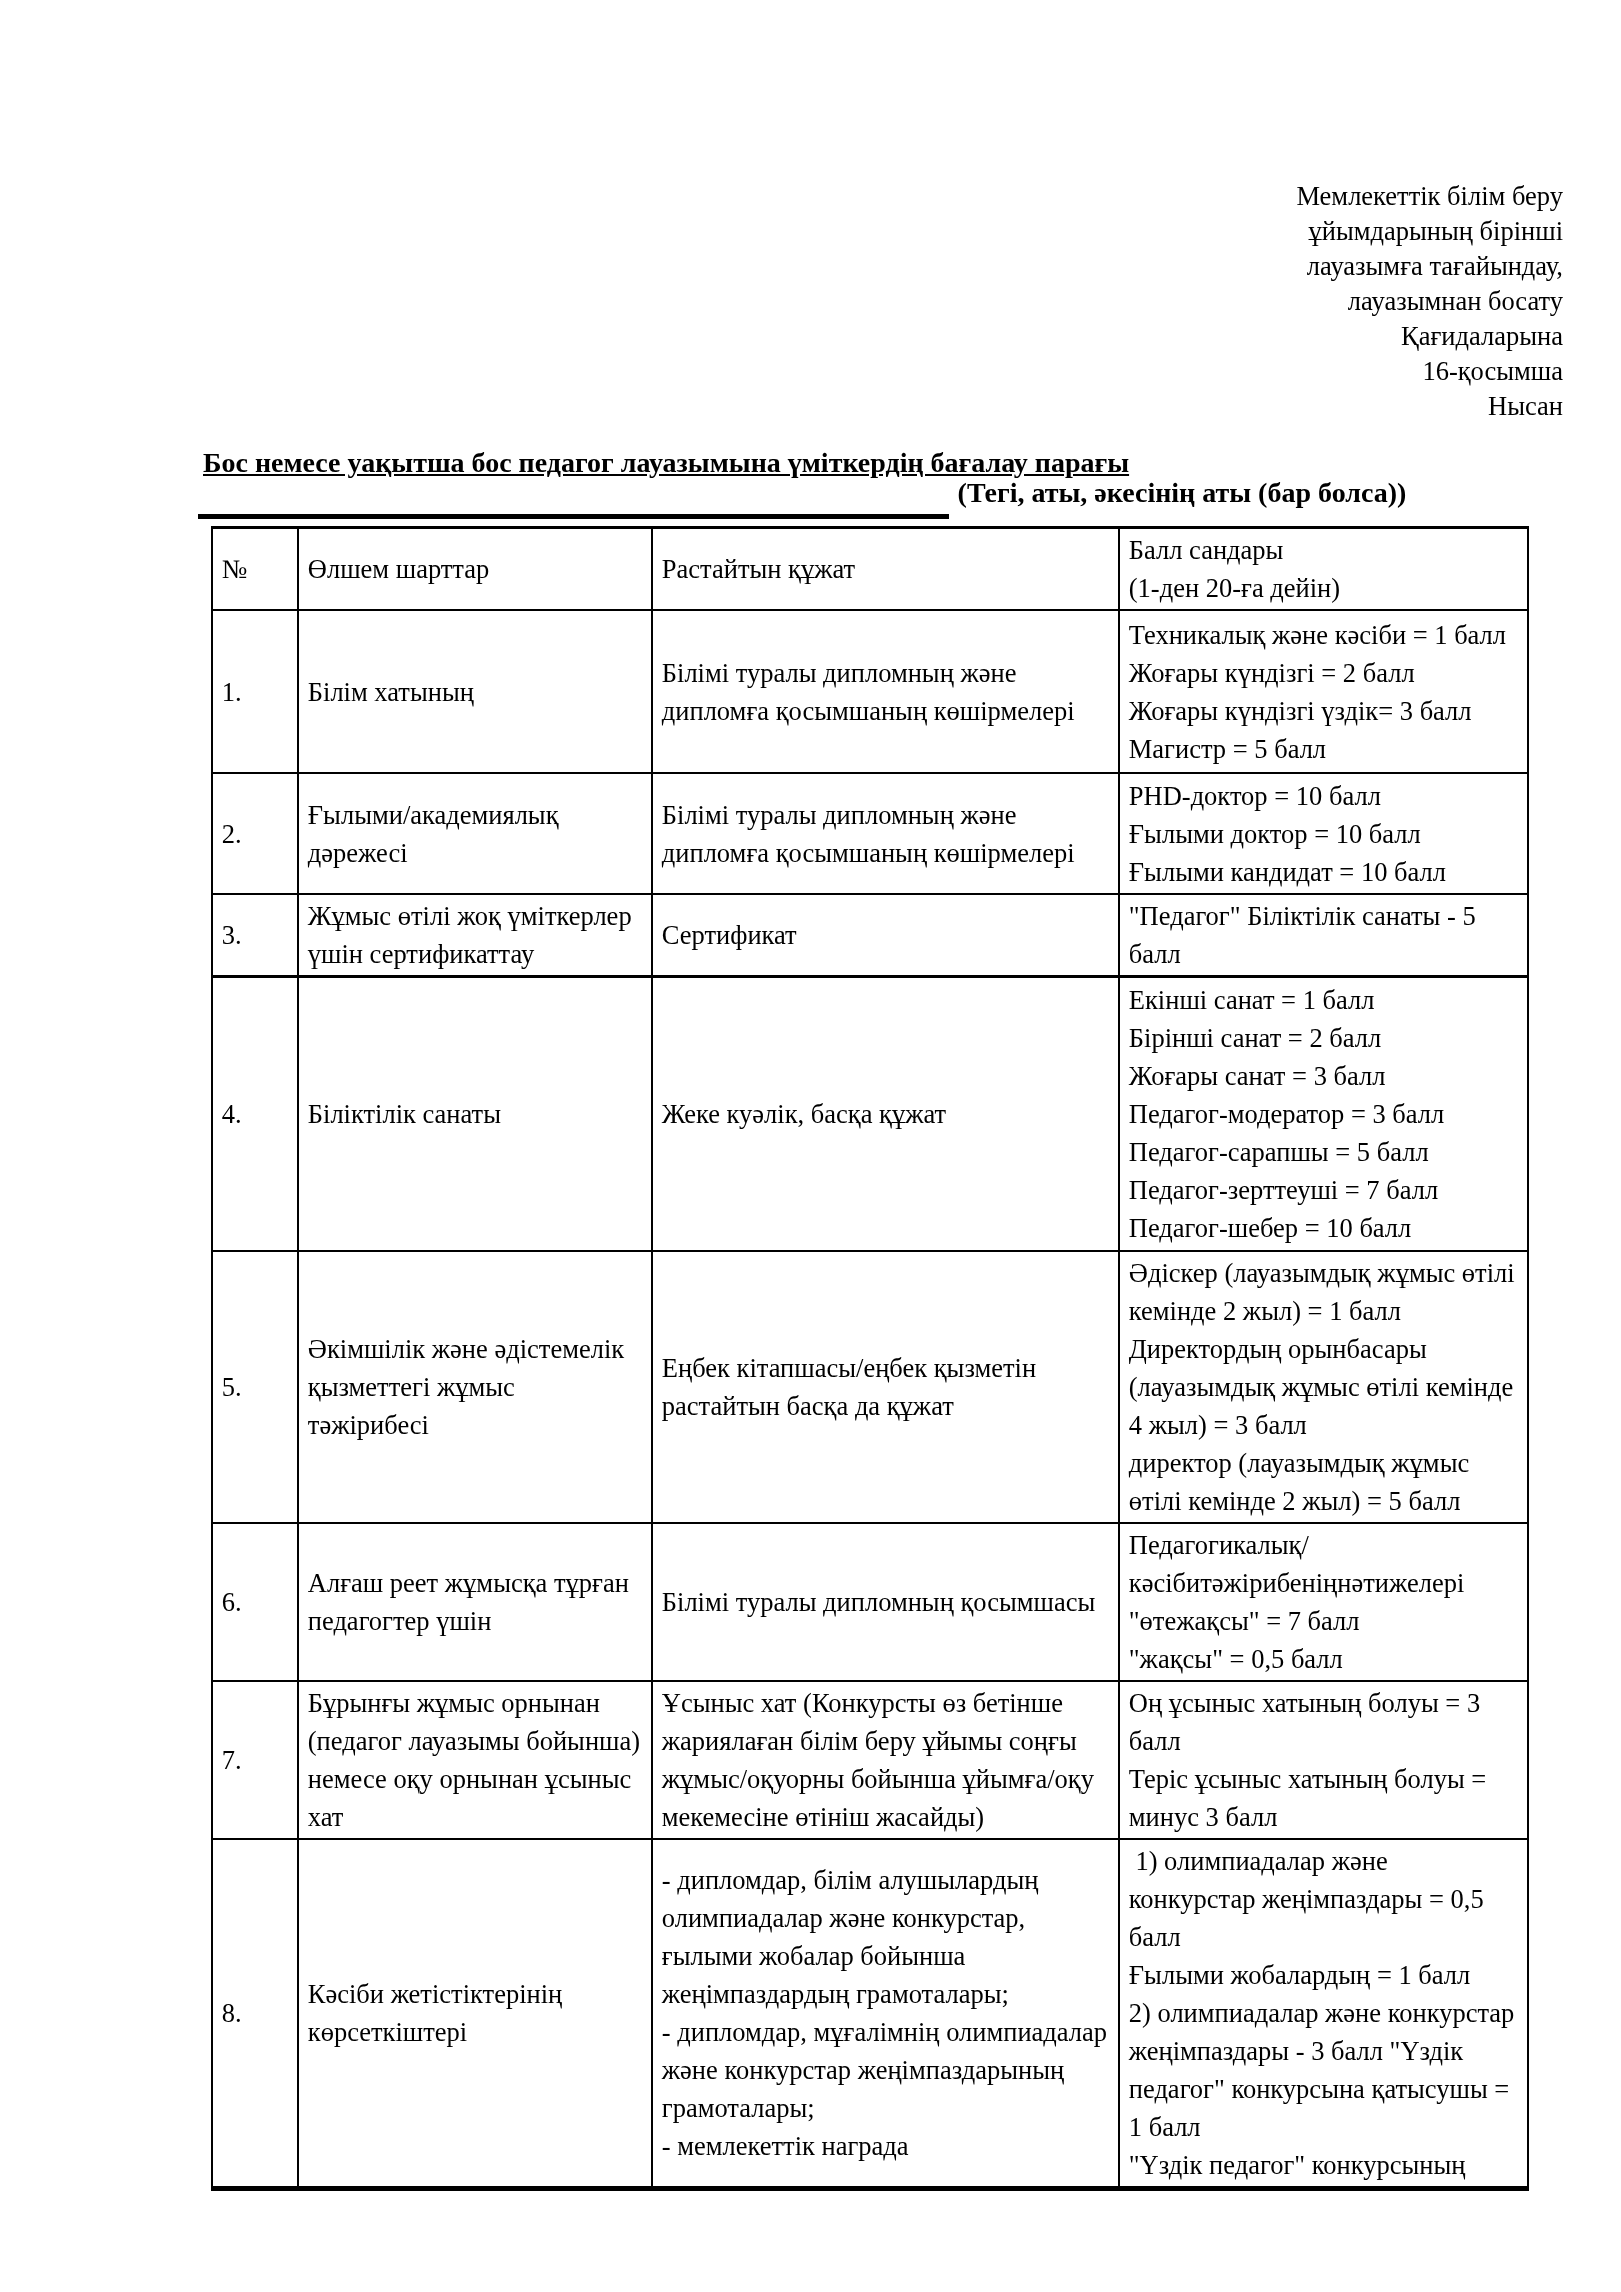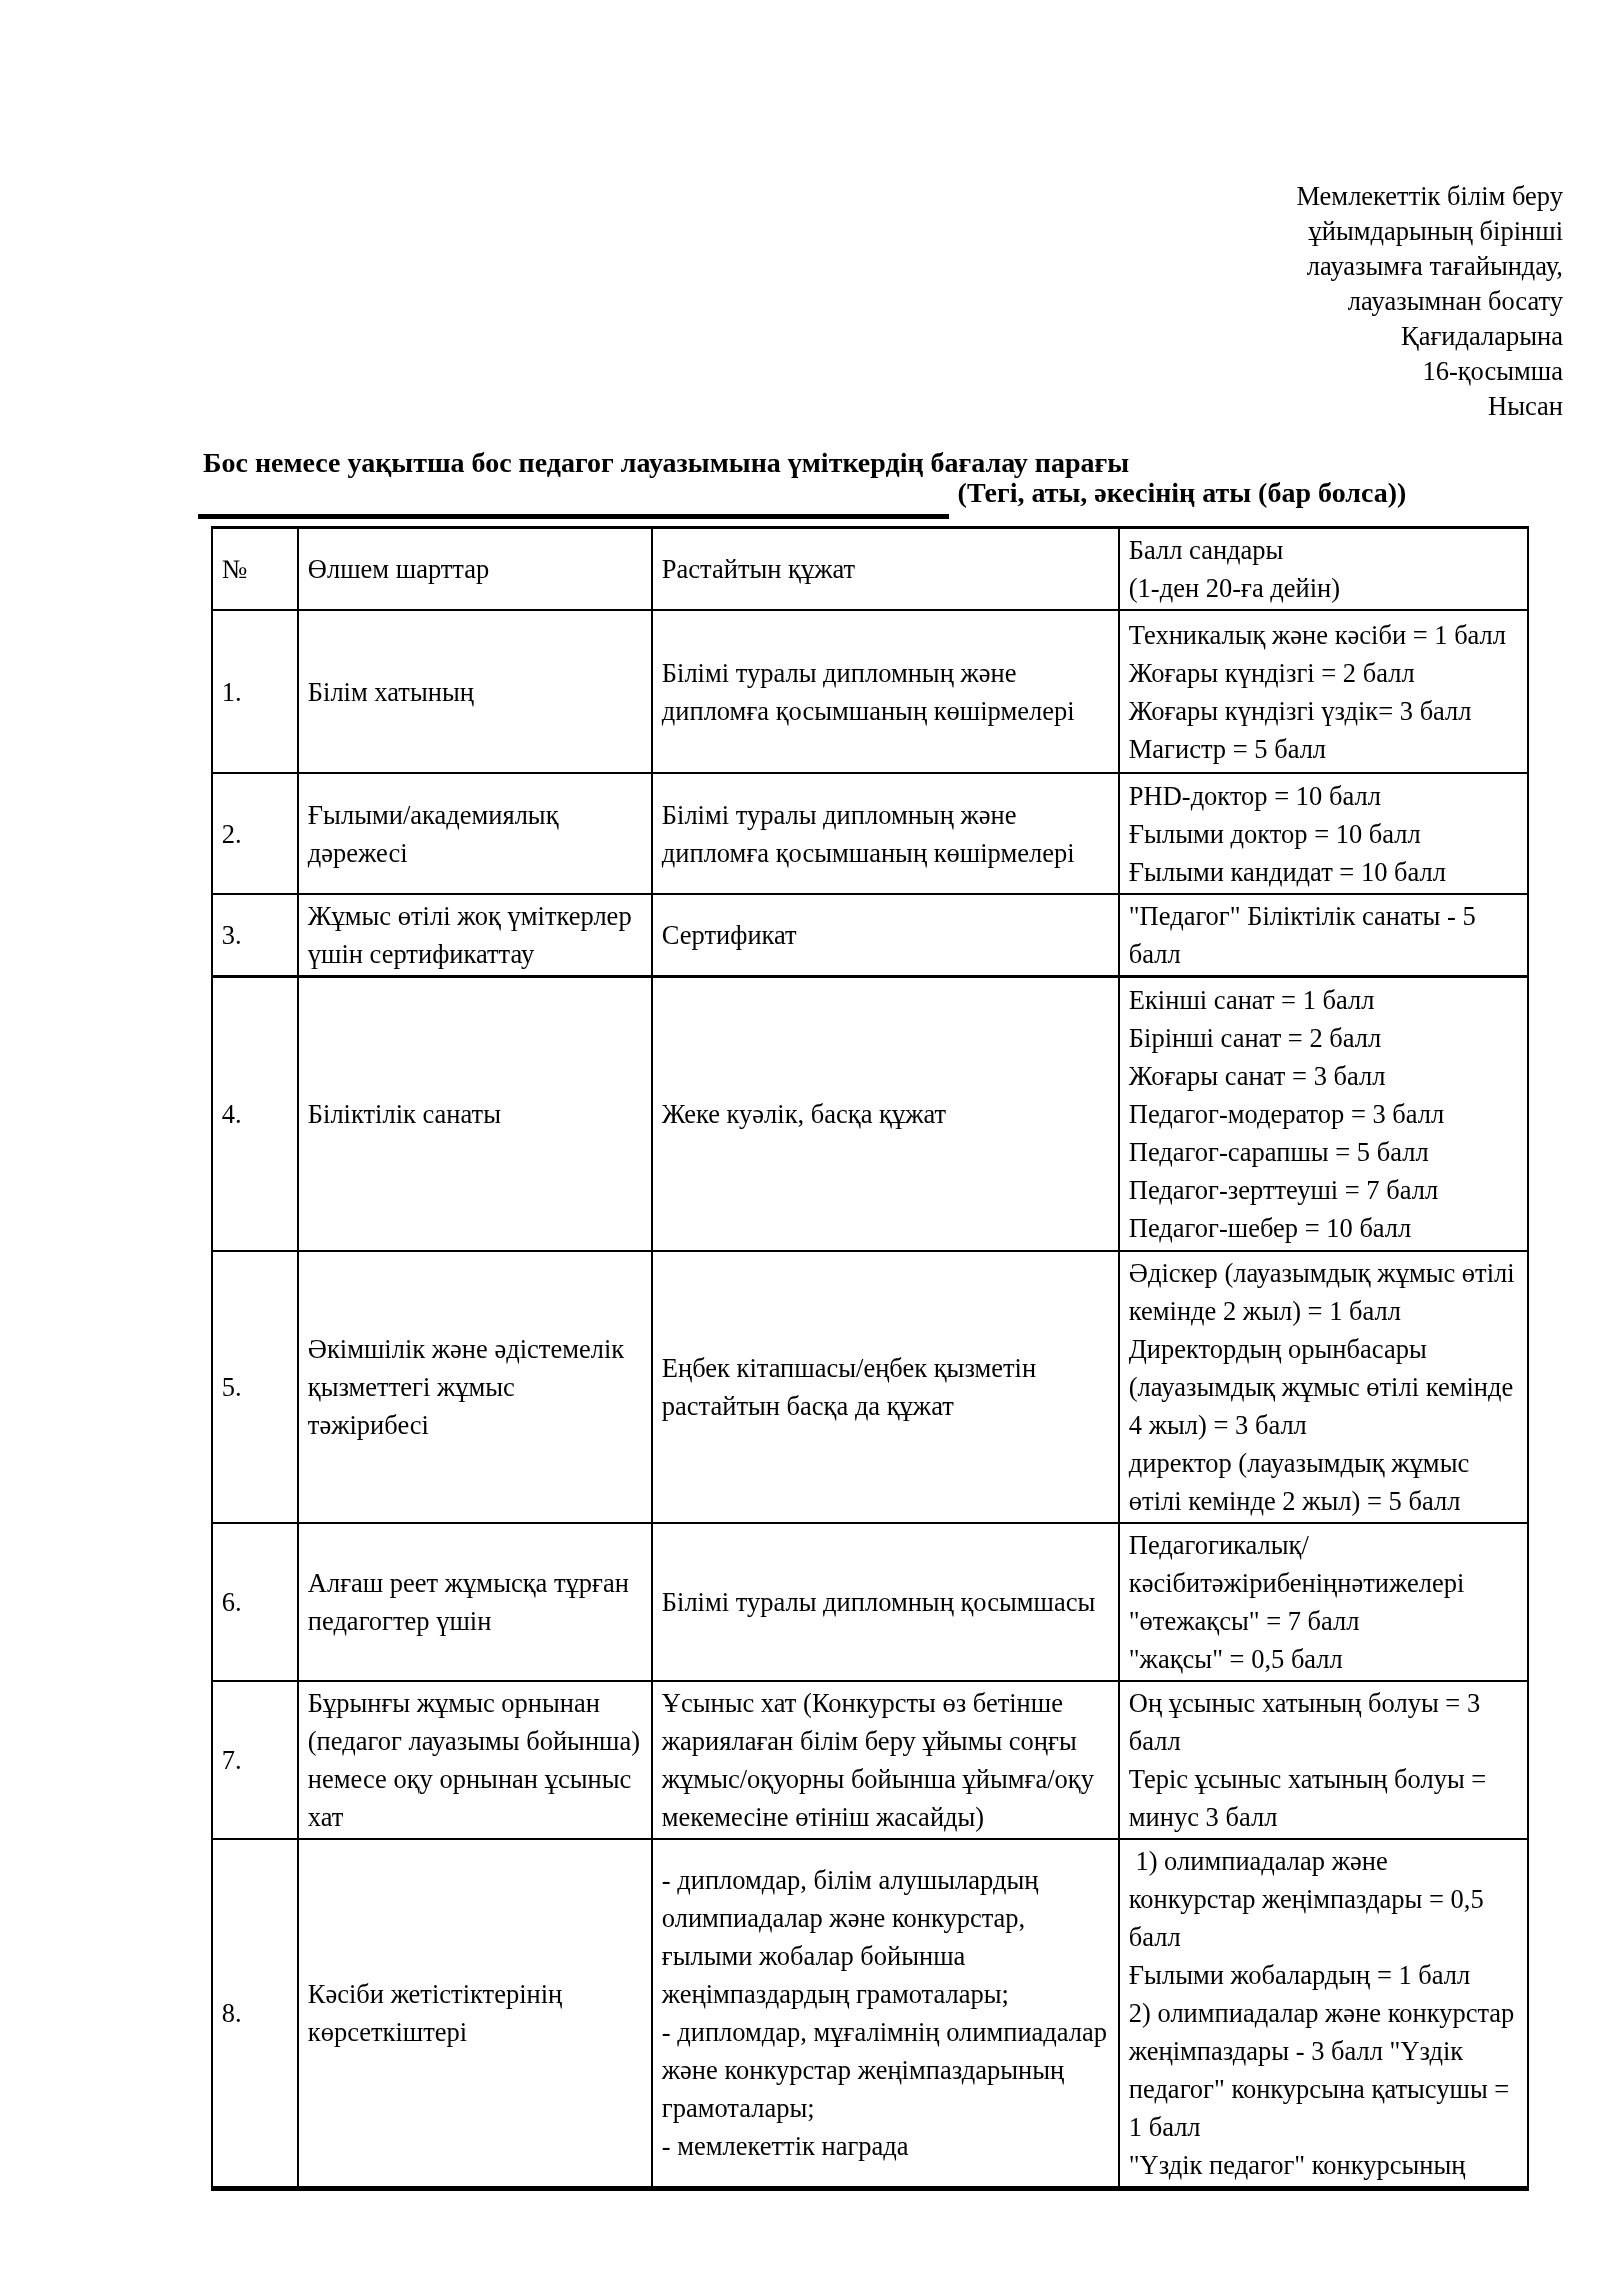--- a/index.html
+++ b/index.html
@@ -8,21 +8,21 @@
     position:relative; width:1621px; height:2293px; background:#ffffff;
     font-family:"Liberation Serif","DejaVu Serif",serif; color:#000000;
     overflow:hidden;
   }
   .letterhead {
     position:absolute; left:877px; top:165px; width:686px;
     text-align:right; font-size:26.5px; line-height:35px;margin-top:14px;
   }
   .doc-title {
     position:absolute; left:203px; top:447px; width:1274px;
-    font-size:28px; font-weight:bold;
+    font-size:28px; font-weight:bold;text-decoration:underline;
   }
   .name-label {
     position:absolute; left:882px; top:477px; width:600px;
     text-align:center; font-size:28px; font-weight:bold; white-space:nowrap;
   }
   .name-underline {
     position:absolute; left:198px; top:514px; width:751px; height:4.9px;
     background:#000000;
   }
   table.eval {

